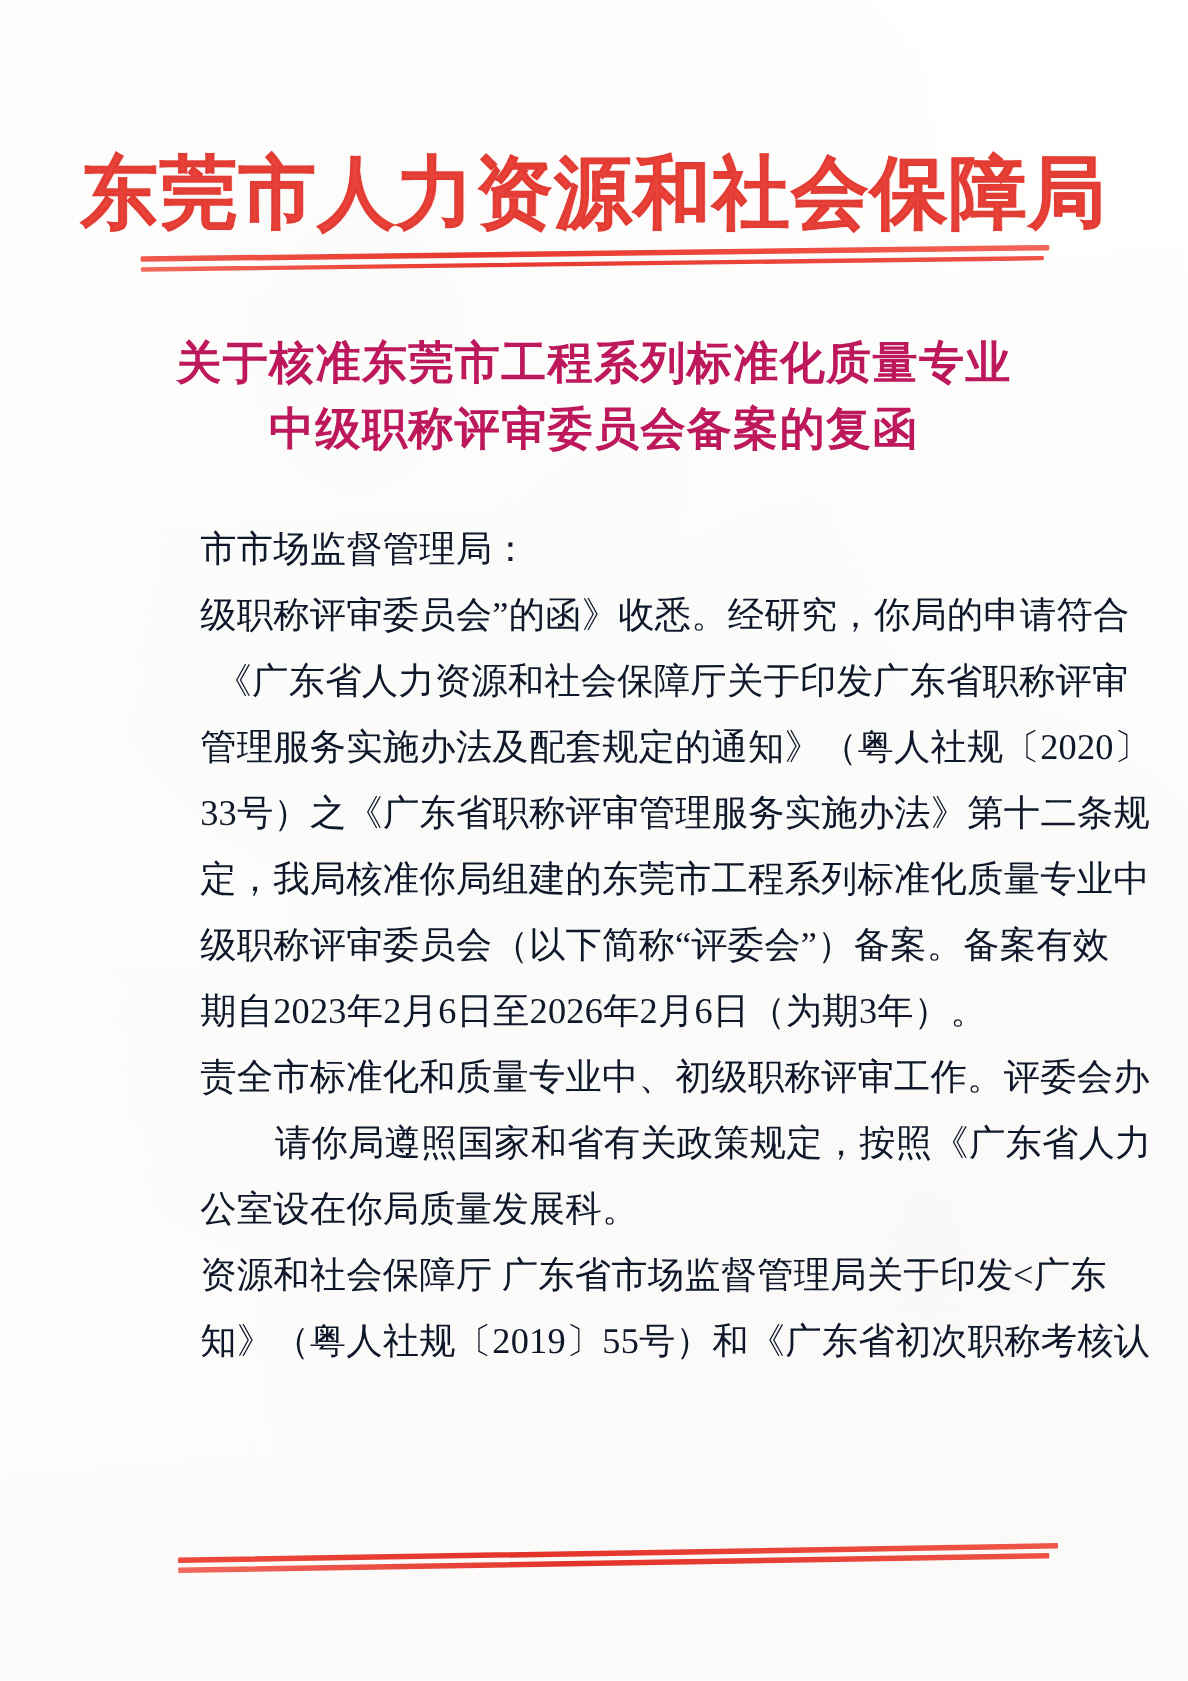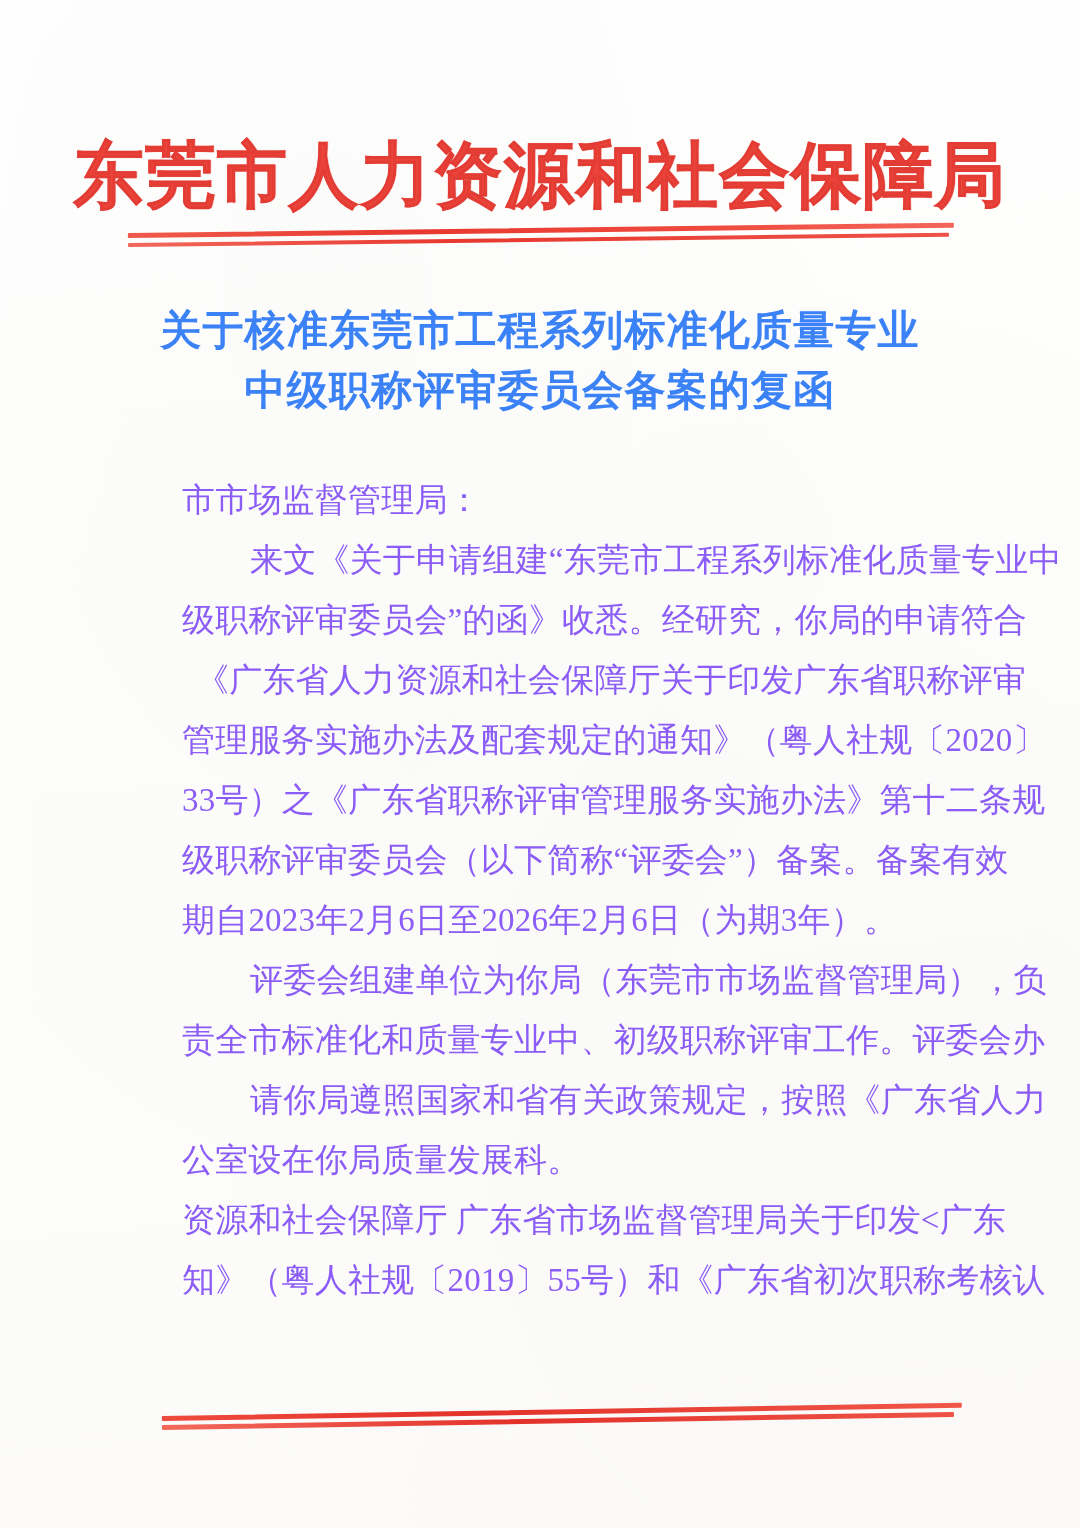--- a/index.html
+++ b/index.html
@@ -116,38 +116,38 @@
     left: 0;
     width: 1080px;
     text-align: center;
   }
   .doc-title-line {
     font-family: "Liberation Serif", "DejaVu Serif", serif;
     font-weight: 700;
     font-size: 41px;
     line-height: 60px;
     letter-spacing: 1.2px;
-    color: #3b82f6;
+    color: #be185d;
     white-space: nowrap;
   }
 
   
   .body-block {
     position: absolute;
     top: 470px;
     left: 182px;
     width: 756px;
   }
 
   .body-line {
     font-family: "Liberation Serif", "DejaVu Serif", serif;
     font-size: 33px;
     line-height: 60px;
     letter-spacing: 0.2px;
-    color: #8b5cf6;
+    color: #0f172a;
     white-space: nowrap;
   }
   .body-line.indent {
     padding-left: 68px;
   }
   .body-line.indent-small {
     padding-left: 14px;
   }
 </style>
 </head>
@@ -168,29 +168,28 @@
 
   <div class="doc-title">
     <div class="doc-title-line">关于核准东莞市工程系列标准化质量专业</div>
     <div class="doc-title-line">中级职称评审委员会备案的复函</div>
   </div>
 
   <div class="body-block">
 
     <div class="body-line">市市场监督管理局：</div>
 
-    <div class="body-line indent">来文《关于申请组建“东莞市工程系列标准化质量专业中</div>
     <div class="body-line">级职称评审委员会”的函》收悉。经研究，你局的申请符合</div>
     <div class="body-line indent-small">《广东省人力资源和社会保障厅关于印发广东省职称评审</div>
     <div class="body-line">管理服务实施办法及配套规定的通知》（粤人社规〔2020〕</div>
     <div class="body-line">33号）之《广东省职称评审管理服务实施办法》第十二条规</div>
+    <div class="body-line">定，我局核准你局组建的东莞市工程系列标准化质量专业中</div>
     <div class="body-line">级职称评审委员会（以下简称“评委会”）备案。备案有效</div>
     <div class="body-line">期自2023年2月6日至2026年2月6日（为期3年）。</div>
 
-    <div class="body-line indent">评委会组建单位为你局（东莞市市场监督管理局），负</div>
     <div class="body-line">责全市标准化和质量专业中、初级职称评审工作。评委会办</div>
     <div class="body-line indent">请你局遵照国家和省有关政策规定，按照《广东省人力</div>
 
     <div class="body-line">公室设在你局质量发展科。</div>
     <div class="body-line">资源和社会保障厅 广东省市场监督管理局关于印发&lt;广东</div>
     <div class="body-line">知》（粤人社规〔2019〕55号）和《广东省初次职称考核认</div>
 
   </div>
 
   <div class="rule-bottom">

